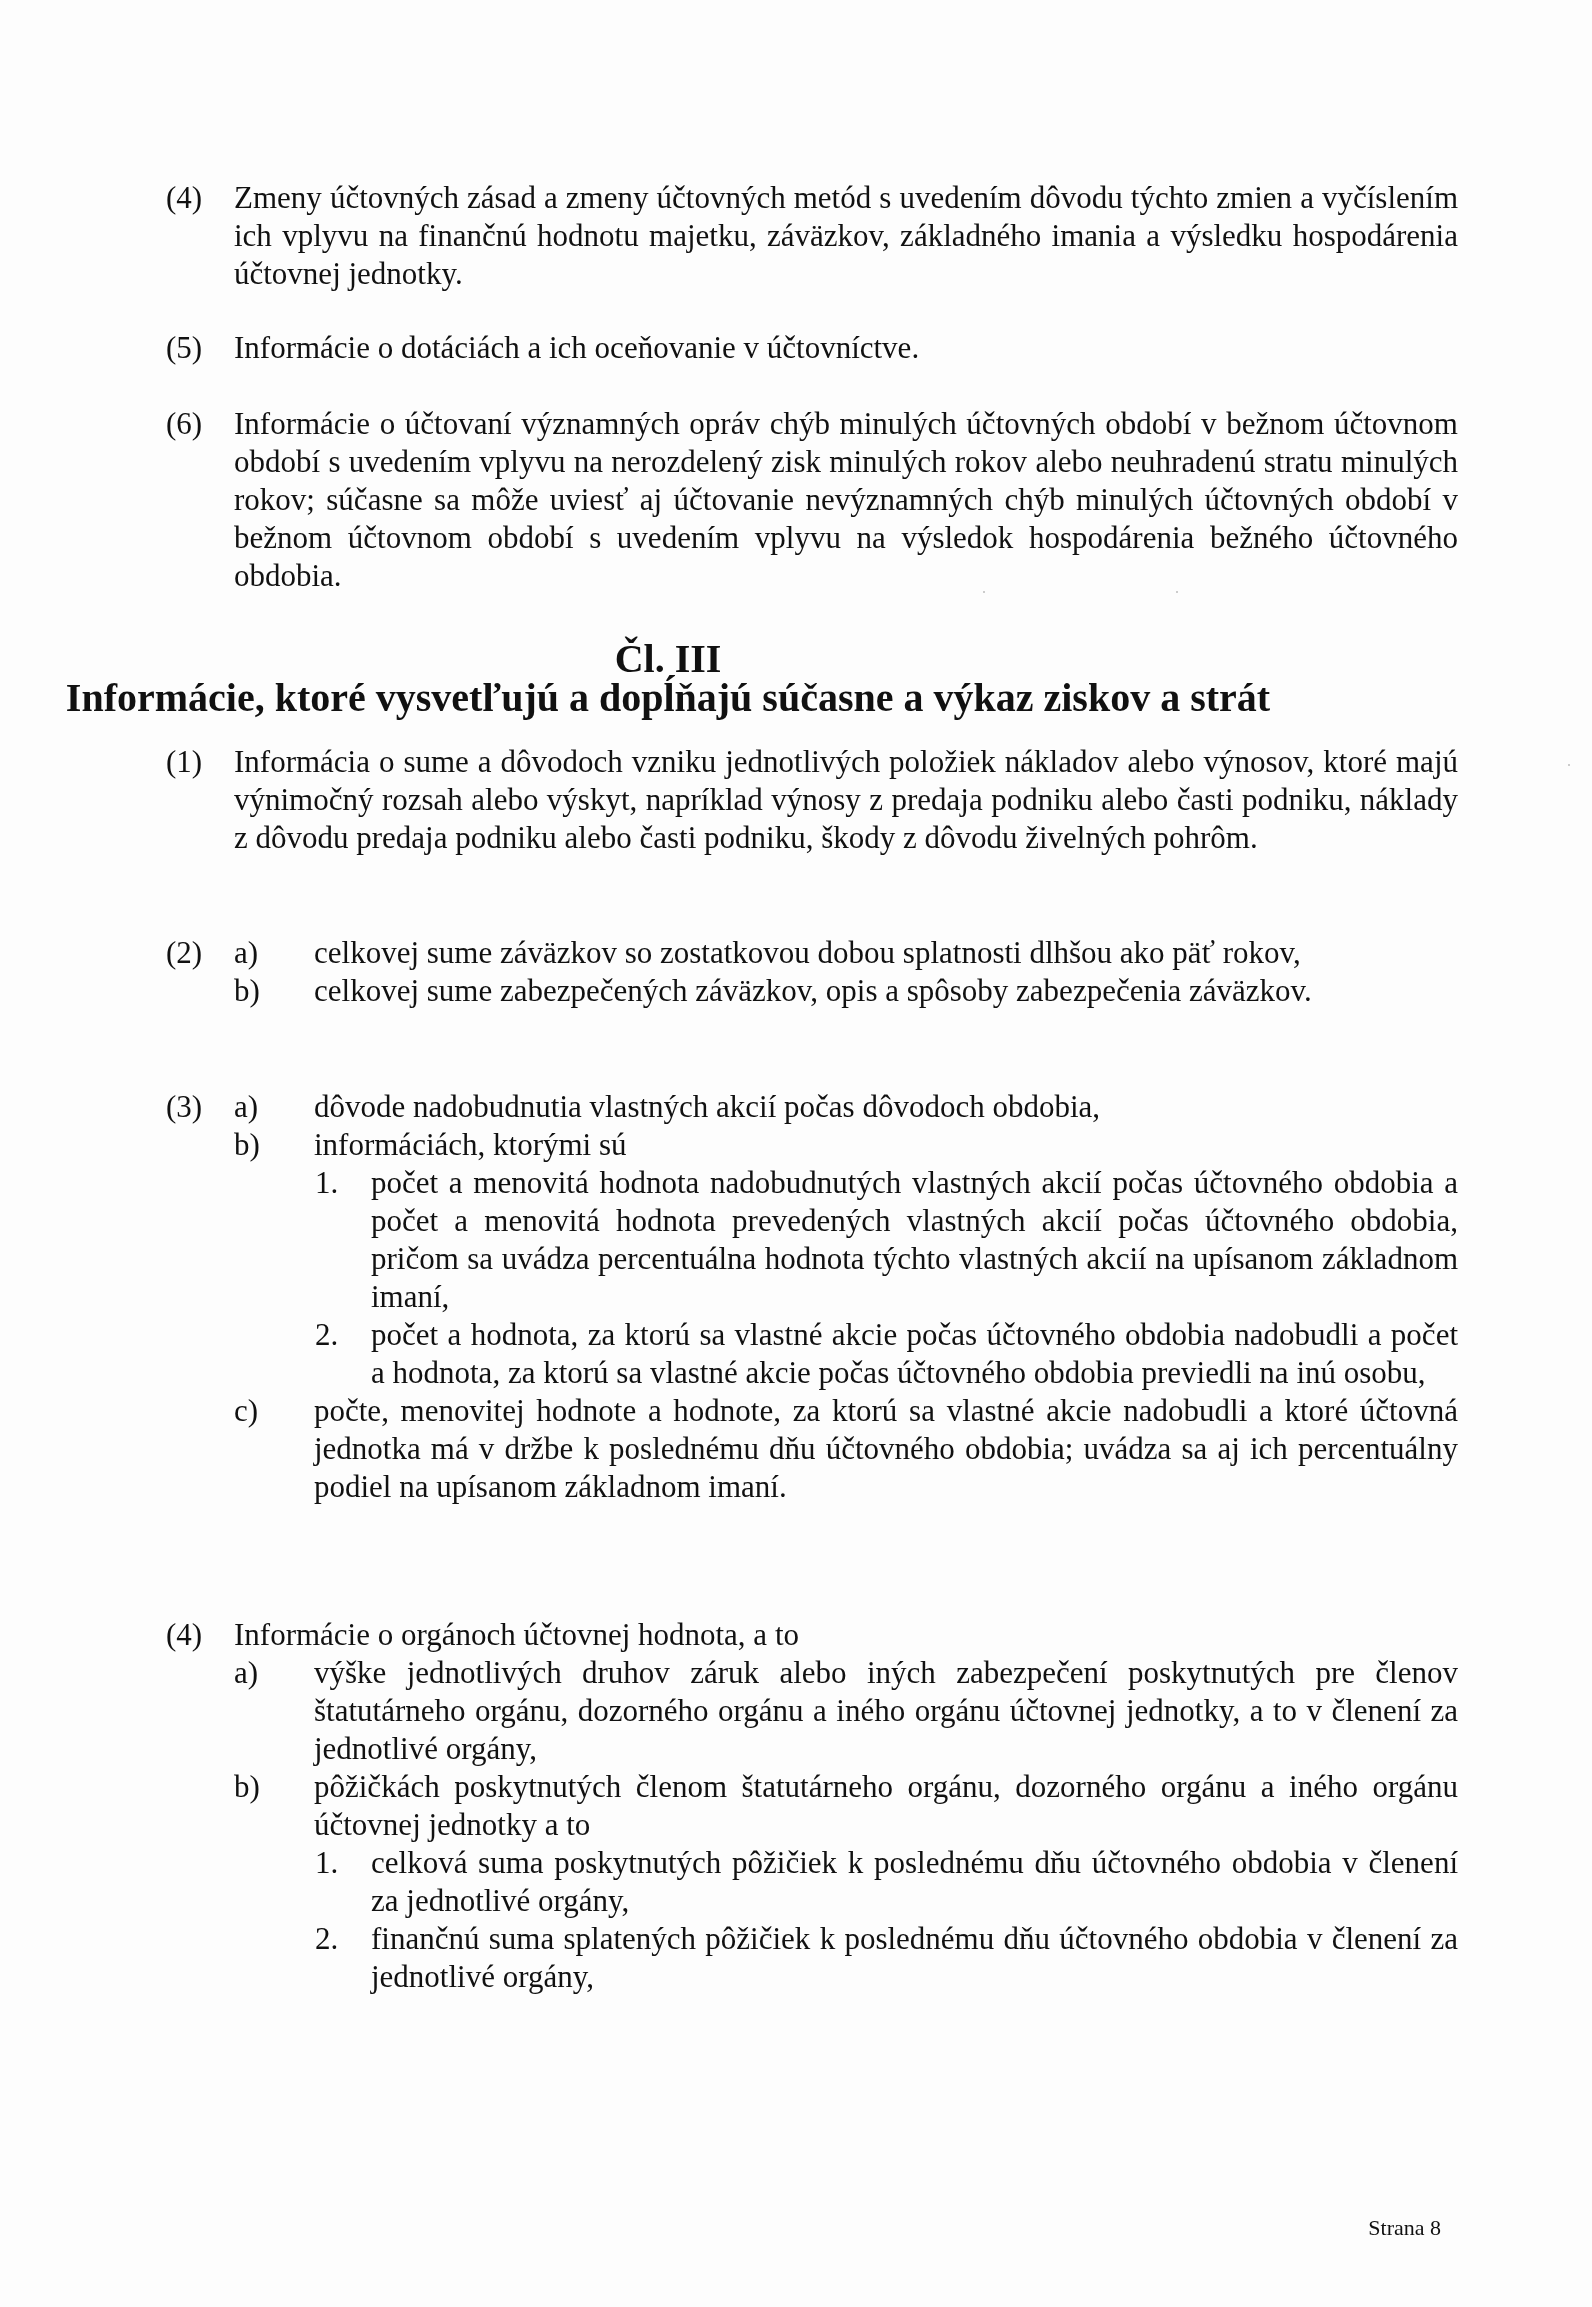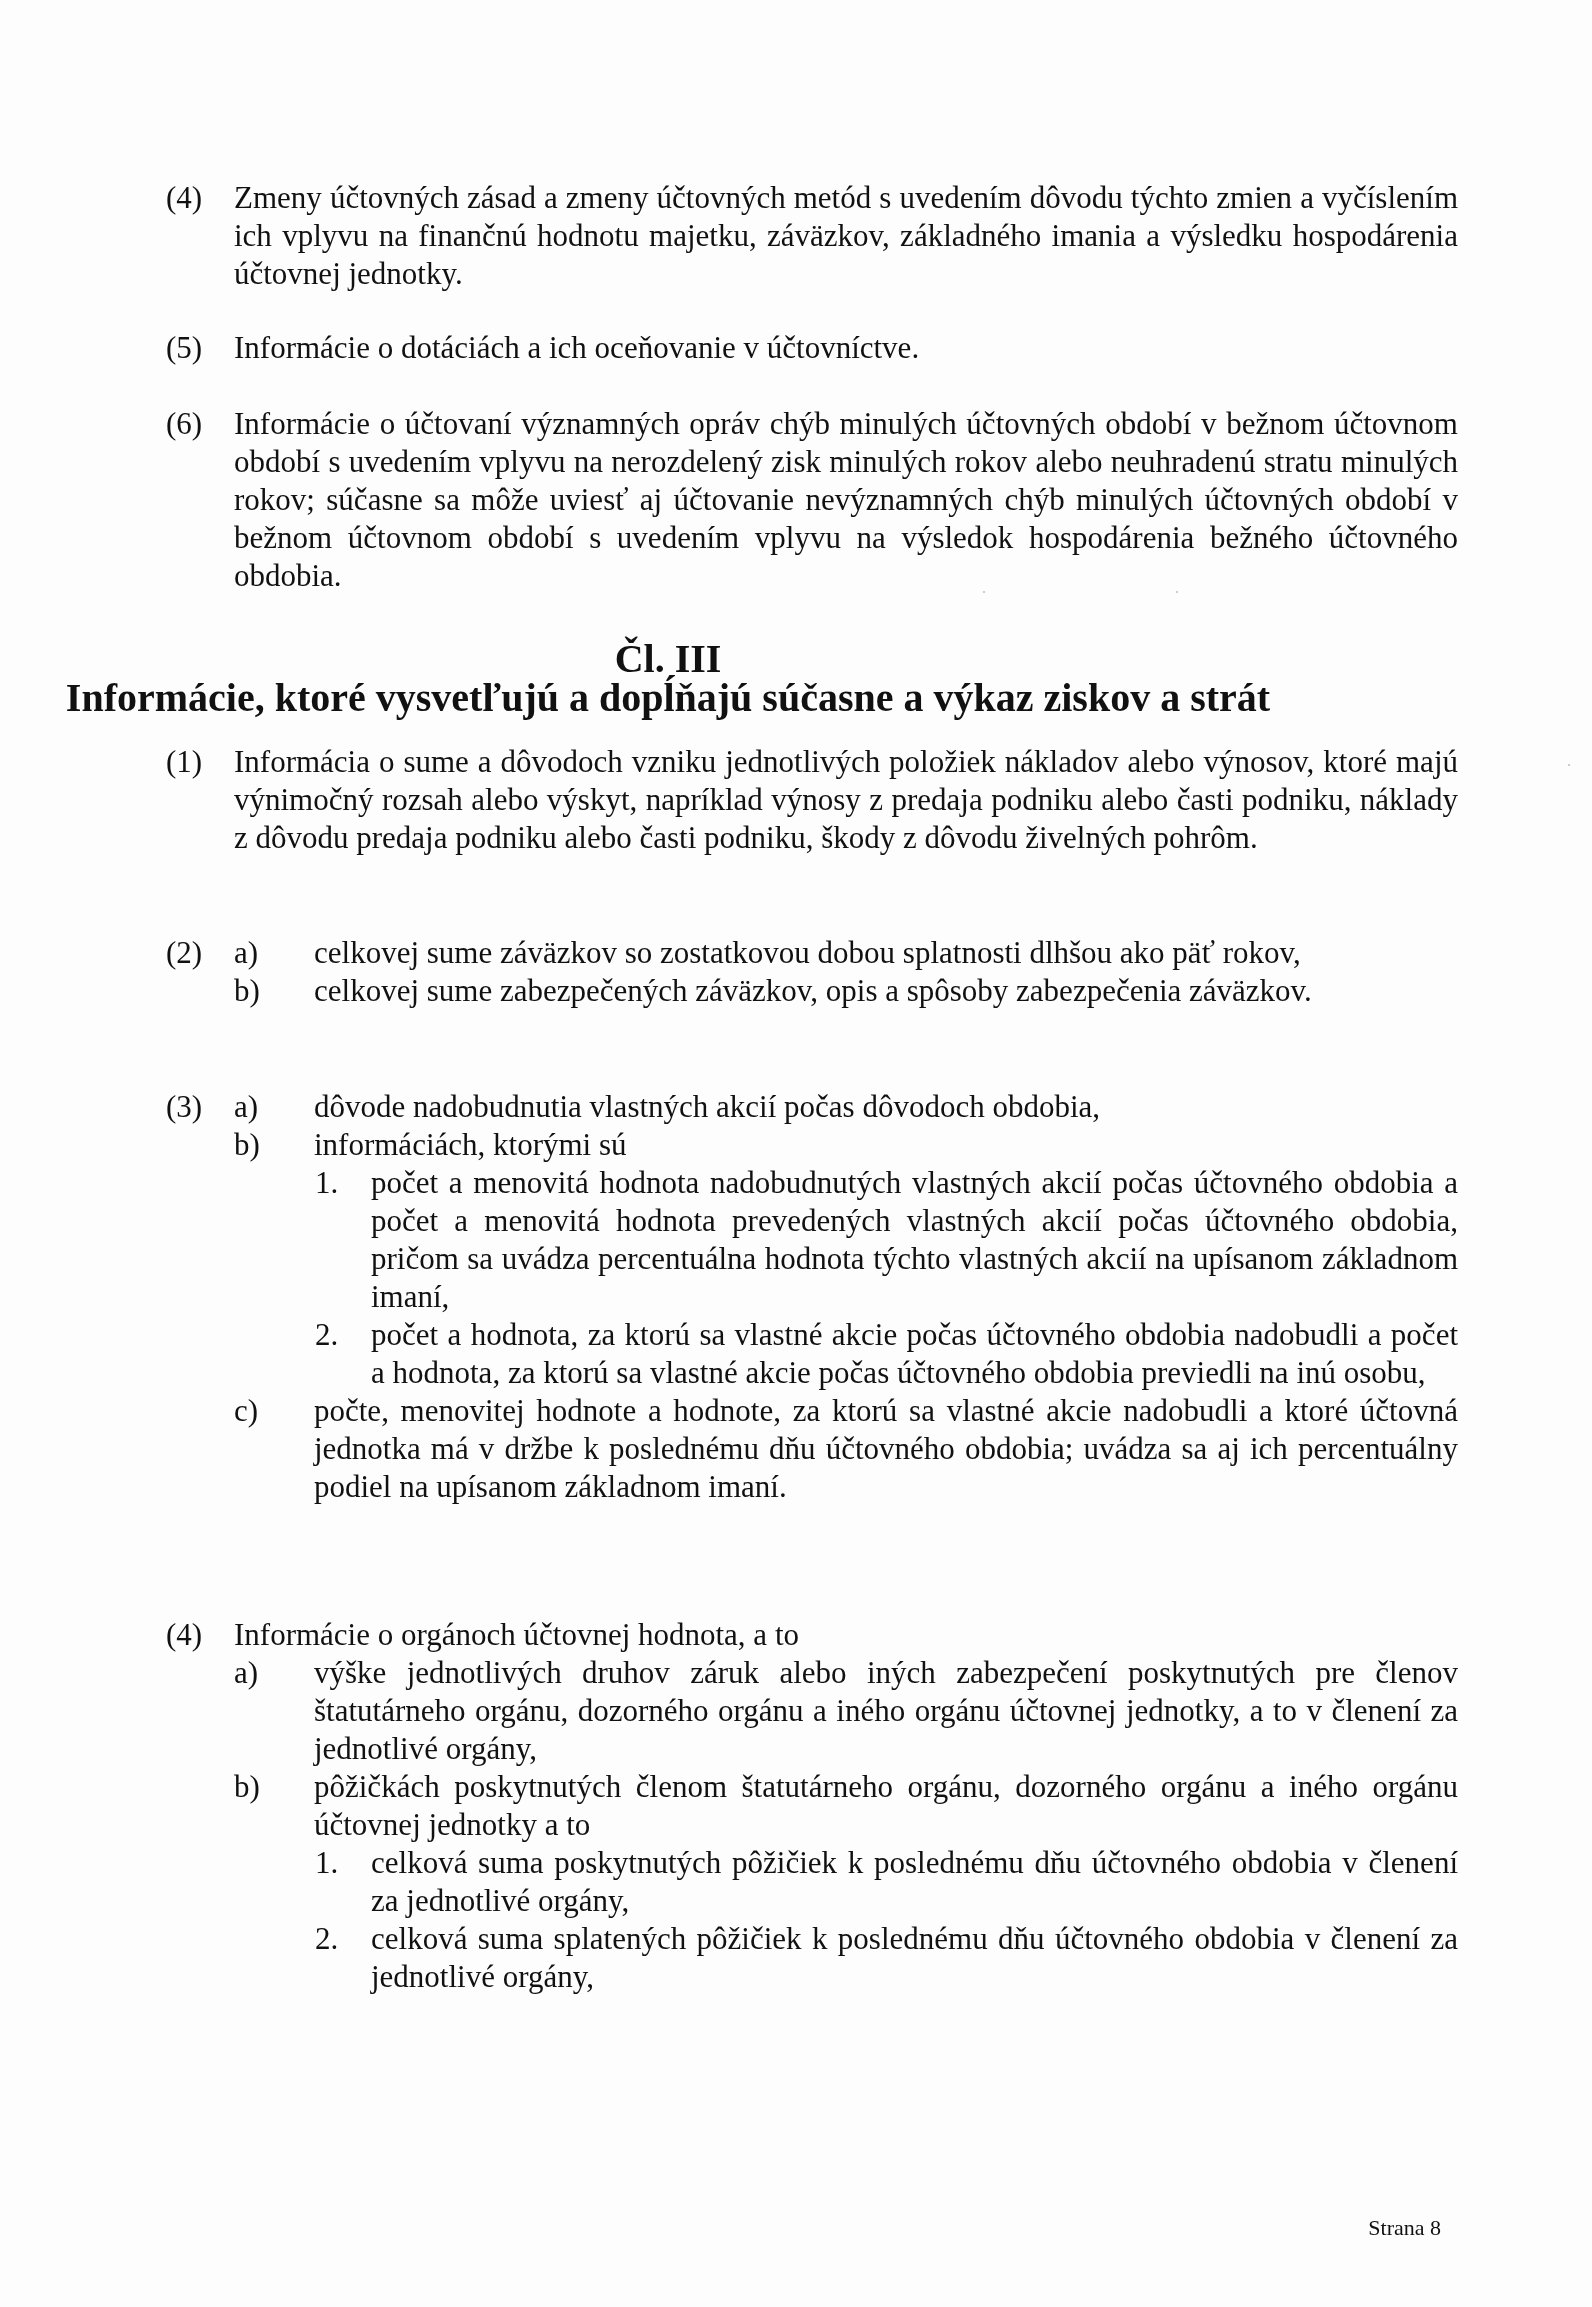--- a/index.html
+++ b/index.html
@@ -101,21 +101,21 @@
       <div class="sub">
         <span class="lbl">b)</span>
         <div class="stxt txt">pôžičkách poskytnutých členom štatutárneho orgánu, dozorného orgánu a iného orgánu účtovnej jednotky a to</div>
       </div>
       <div class="nsub">
         <span class="lbl">1.</span>
         <div class="stxt txt">celková suma poskytnutých pôžičiek k poslednému dňu účtovného obdobia v členení za jednotlivé orgány,</div>
       </div>
       <div class="nsub">
         <span class="lbl">2.</span>
-        <div class="stxt txt">celková suma splatených pôžičiek k poslednému dňu účtovného obdobia v členení za jednotlivé orgány,</div>
+        <div class="stxt txt">finančnú suma splatených pôžičiek k poslednému dňu účtovného obdobia v členení za jednotlivé orgány,</div>
       </div>
     </div>
   </div>
 
   <div class="footer">Strana 8</div>
 
   <div class="speck" style="left:983px;top:591px;"></div>
   <div class="speck" style="left:1176px;top:591px;"></div>
   <div class="speck" style="left:1568px;top:764px;"></div>
 </div>

